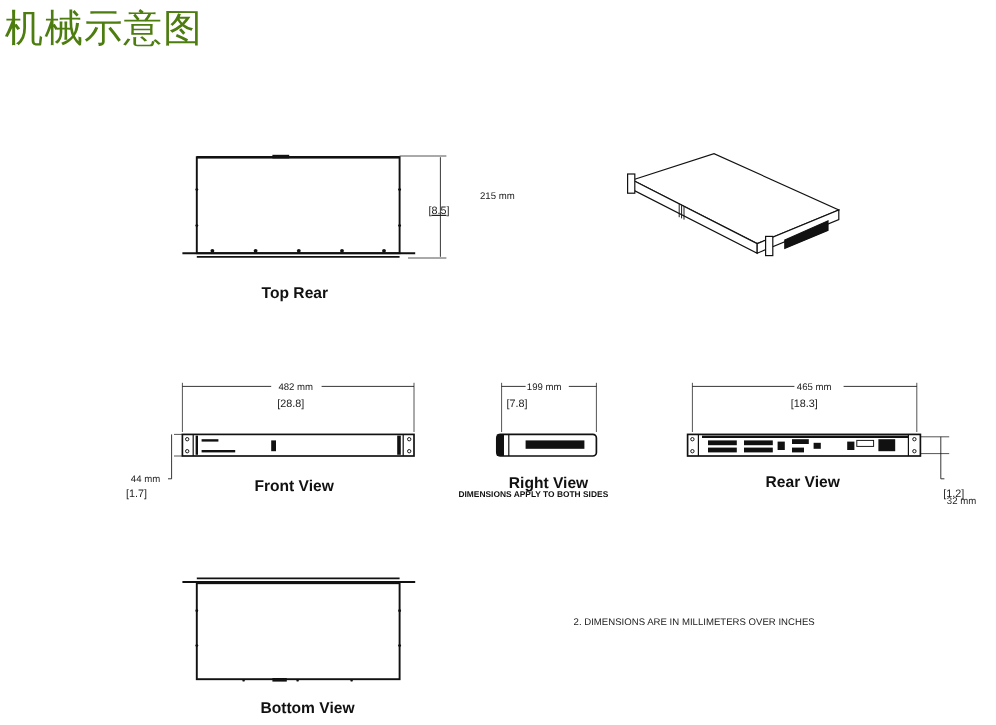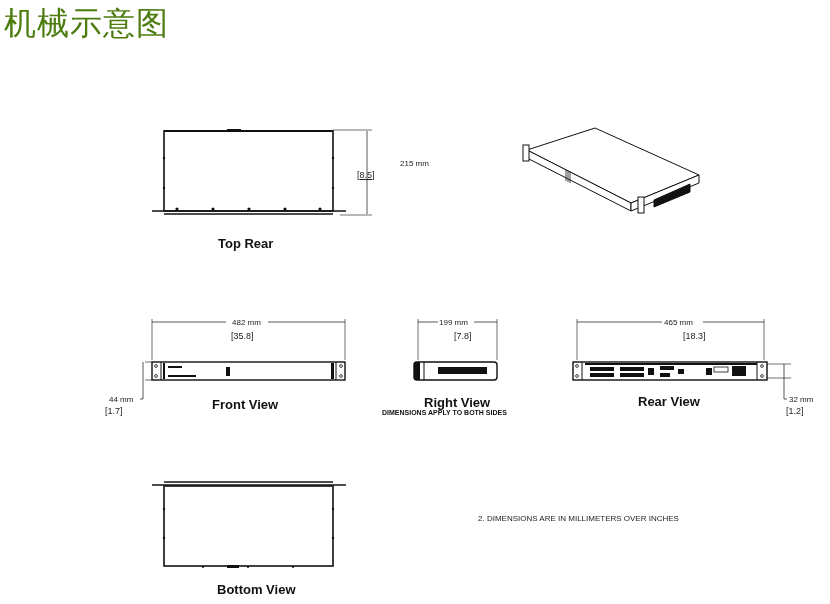--- a/index.html
+++ b/index.html
@@ -136,33 +136,33 @@
         <circle cx="293" cy="567" r="1"></circle>
     </g>
   </g>
 </svg>
 
 <div class="label" style="left:218px;top:236px;">Top Rear</div>
 <div class="dim" style="left:364px;top:159px;margin-left:36px;">215 mm</div>
 <div class="bracket" style="left:357px;top:170px;text-decoration:underline;">[<span>8.5</span>]</div>
 
 <div class="dim" style="left:232px;top:318px;">482 mm</div>
-<div class="bracket" style="left:231px;top:331px;">[<span>35.8</span>]</div>
+<div class="bracket" style="left:231px;top:331px;">[<span>28.8</span>]</div>
 <div class="label" style="left:212px;top:397px;">Front View</div>
 <div class="dim" style="left:109px;top:395px;">44 mm</div>
 <div class="bracket" style="left:105px;top:406px;">[<span>1.7</span>]</div>
 
 <div class="dim" style="left:439px;top:318px;text-align:center;">199 mm</div>
-<div class="bracket" style="left:454px;top:331px;">[<span>7.8</span>]</div>
+<div class="bracket" style="left:422px;top:331px;">[<span>7.8</span>]</div>
 <div class="label" style="left:424px;top:395px;">Right View</div>
 <div class="sub" style="left:382px;top:409px;">DIMENSIONS APPLY TO BOTH SIDES</div>
 
 <div class="dim" style="left:664px;top:318px;">465 mm</div>
-<div class="bracket" style="left:659px;top:331px;margin-left:24px;">[<span>18.3</span>]</div>
+<div class="bracket" style="left:659px;top:331px;">[<span>18.3</span>]</div>
 <div class="label" style="left:638px;top:394px;">Rear View</div>
-<div class="dim" style="left:789px;top:395px;">32 mm</div>
+<div class="dim" style="left:789px;top:413px;">32 mm</div>
 <div class="bracket" style="left:786px;top:406px;">[<span>1.2</span>]</div>
 
 <div class="label" style="left:217px;top:582px;">Bottom View</div>
 
 <div class="notes">
   <div>2. DIMENSIONS ARE IN MILLIMETERS OVER INCHES</div>
 </div>
 
 </body></html>

